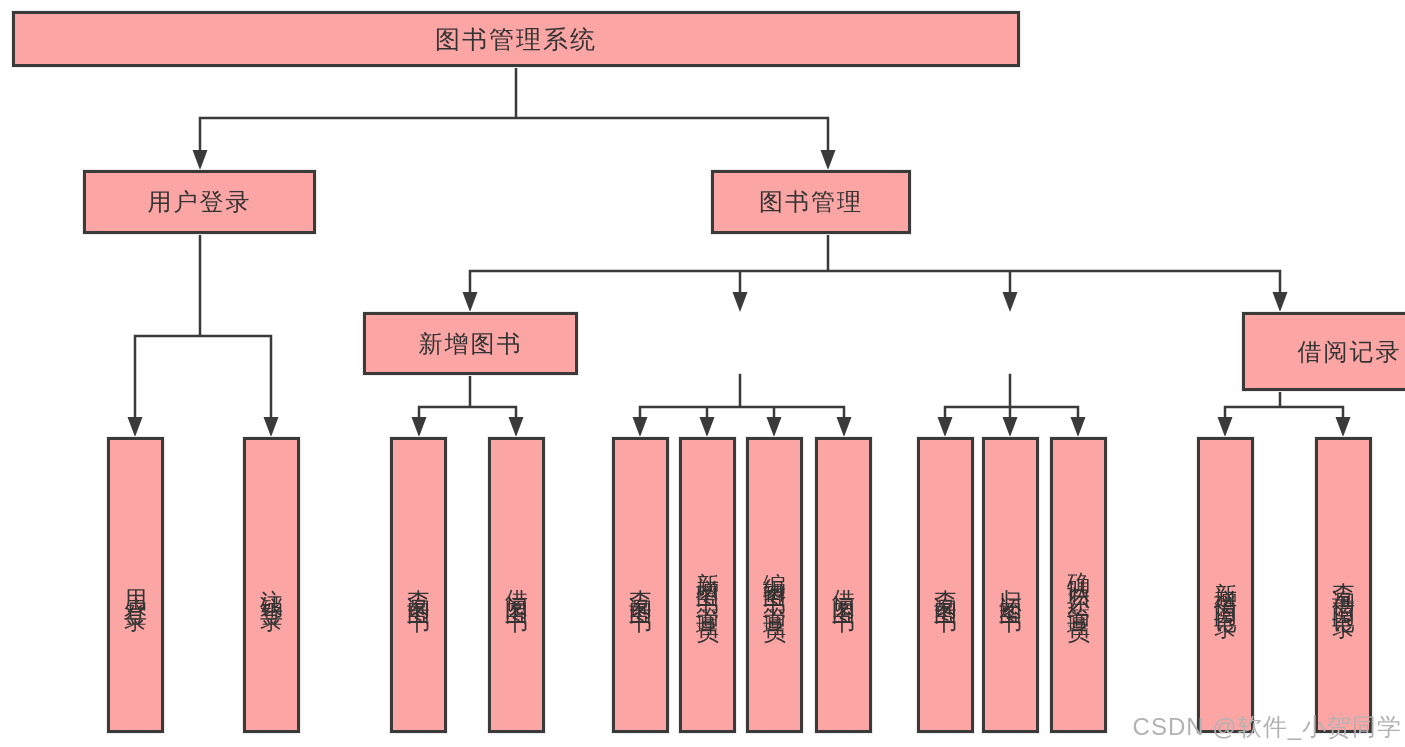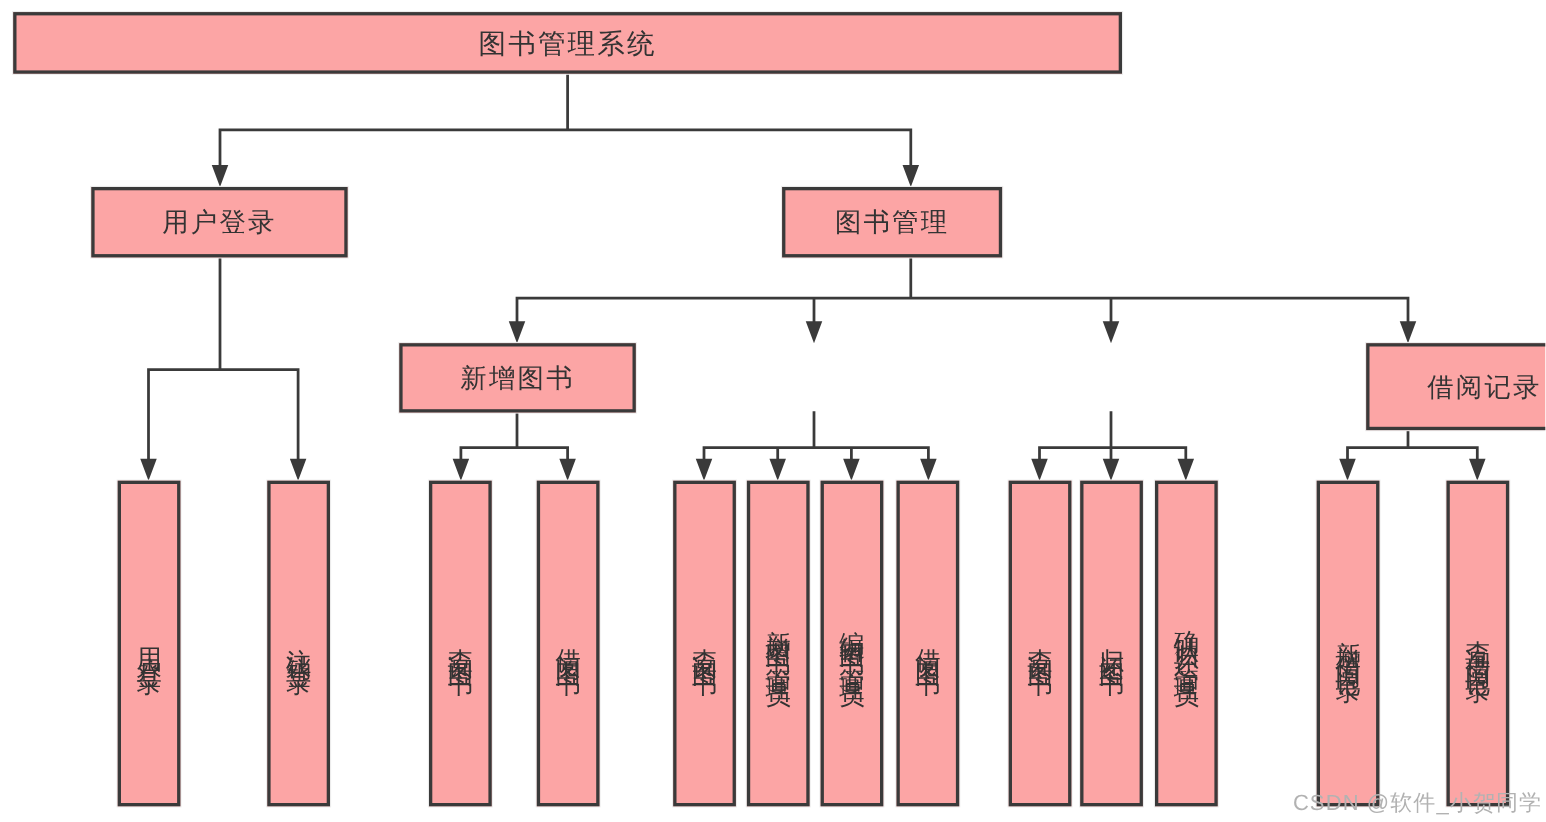--- a/index.html
+++ b/index.html
@@ -51,21 +51,21 @@
   .lbl.v {
     writing-mode: vertical-rl;
     font-size: 23px;
     letter-spacing: 7px;
     line-height: 1;
   }
   .watermark {
     position: absolute;
     right: 3px;
     bottom: 4px;
-    font-size: 20px;
+    font-size: 24px;
     color: #b2b2b2;
     letter-spacing: 1px;
     z-index: 5;
     white-space: nowrap;
   }
 </style>
 </head>
 <body>
 
 <div class="canvas">

